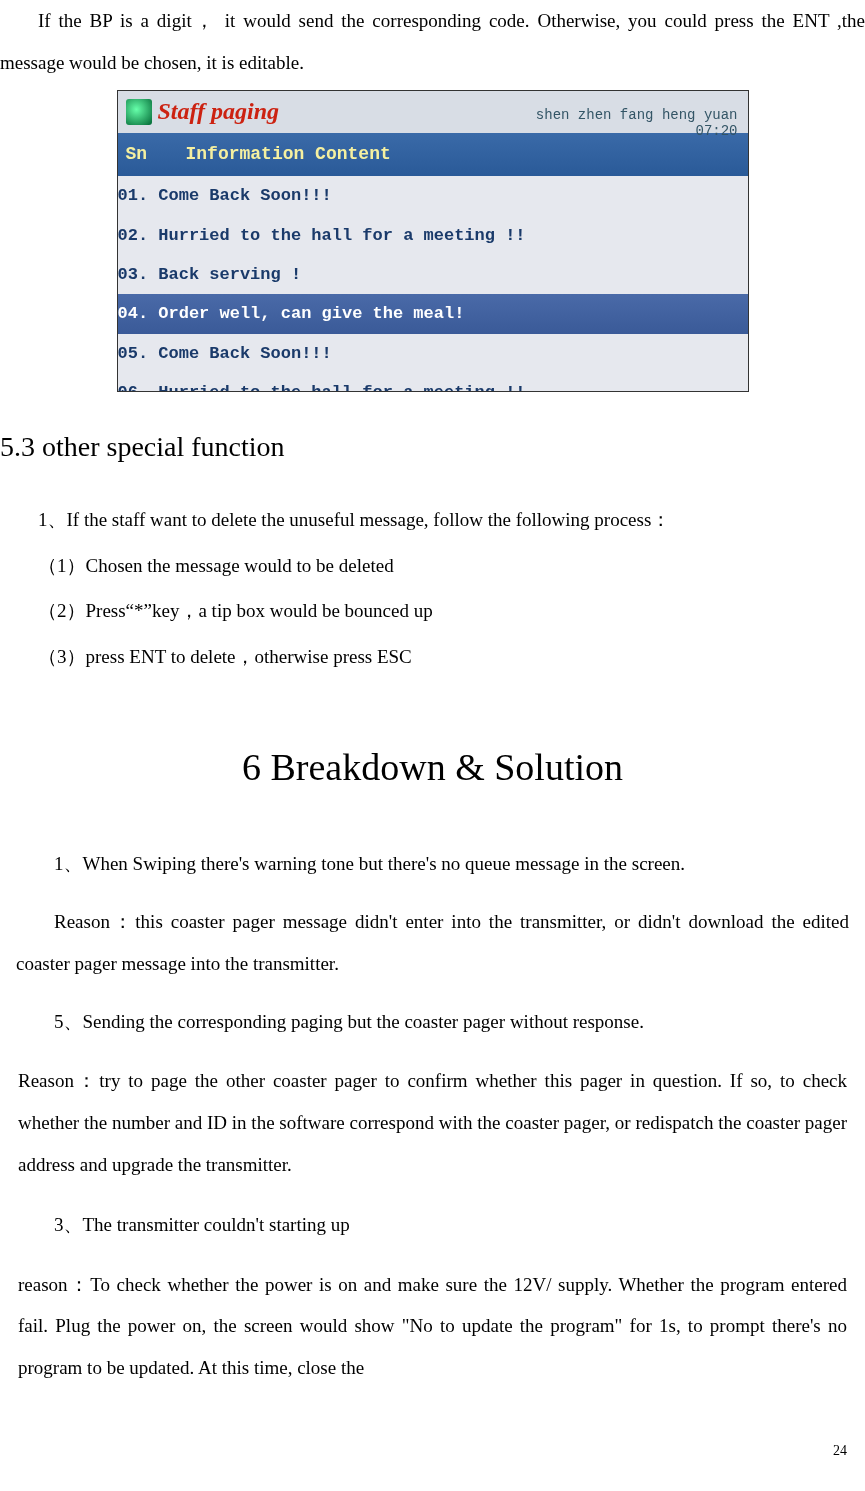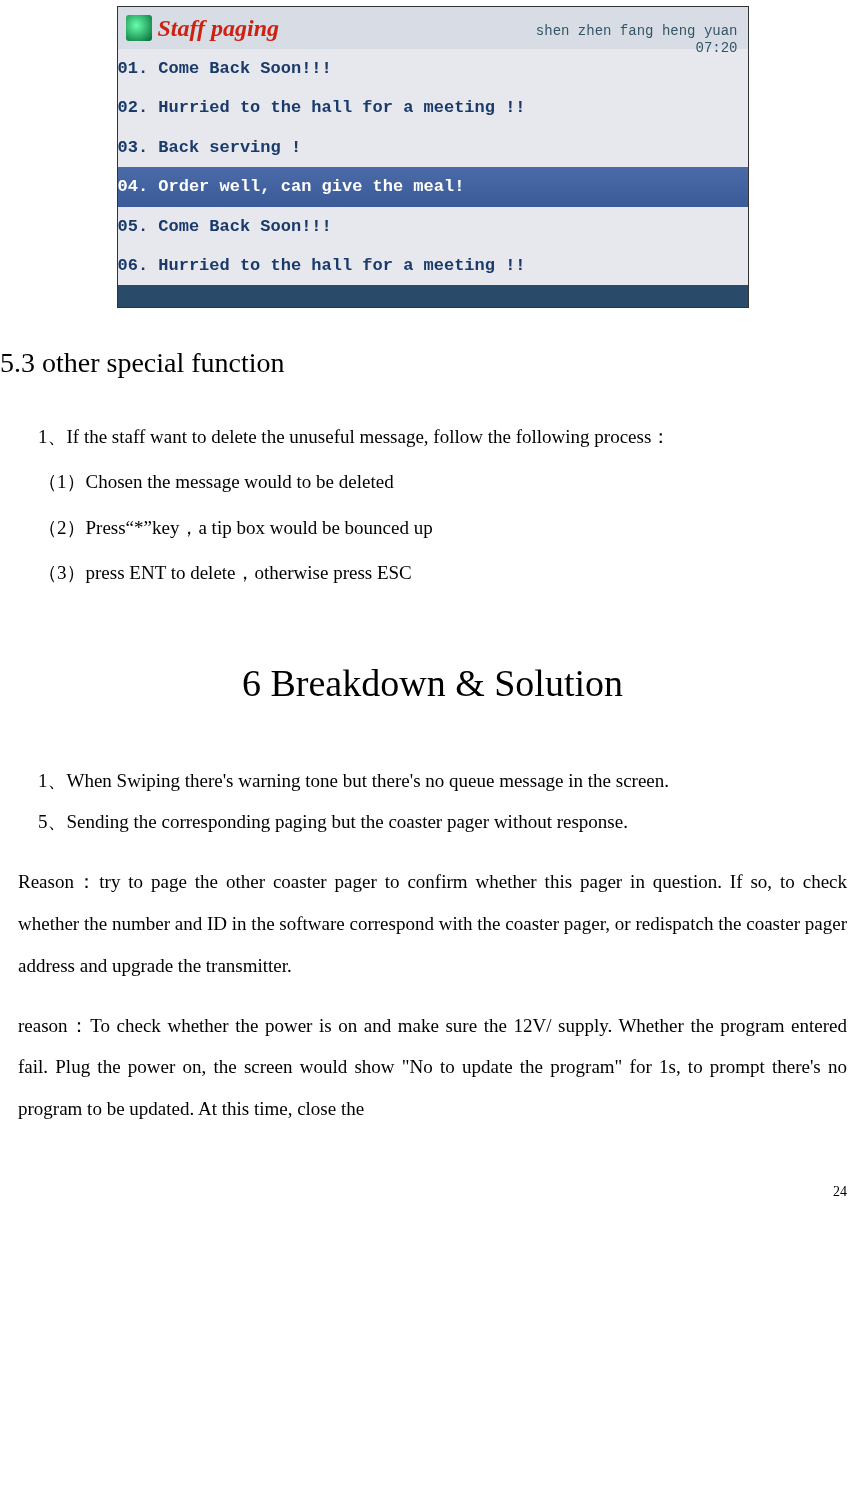--- a/index.html
+++ b/index.html
@@ -105,45 +105,50 @@
   .list-item { margin: 0; line-height: 2.4; }
   h1.chapter {
     font-size: 38px;
     font-weight: normal;
     text-align: center;
     margin: 46px 0 34px 0;
     font-family: "Times New Roman", serif;
   }
   .numbered {
     text-indent: 2em;
-    margin: 0;
+    margin: 16px;
     text-align: justify;
   }
   .pagenum {
     text-align: right;
     font-size: 14px;
     padding-right: 18px;
     margin-top: 47px;
   }
 </style>
 </head>
 <body>
 
 <div class="page">
 
+  <p class="para"><span>If the BP is a digit，  it would send the corresponding code. Otherwise, you could press the ENT ,the message would be chosen, it is editable.</span></p>
 
   <div class="screenshot-wrap">
     <div class="device-screenshot">
       <div class="ds-top">
         <div class="ds-top-icon"></div>
         <div class="ds-top-title">Staff paging</div>
         <div class="ds-top-right">
           <div>shen zhen fang heng yuan</div>
           <div>07:20</div>
         </div>
+      </div>
+      <div class="ds-header">
+        <div class="sn">Sn</div>
+        <div>Information Content</div>
       </div>
       <div class="ds-list">
         <div class="ds-row">01. Come Back Soon!!!</div>
         <div class="ds-row">02. Hurried to the hall for a meeting !!</div>
         <div class="ds-row">03. Back serving !</div>
         <div class="ds-row selected">04. Order well, can give the meal!</div>
         <div class="ds-row">05. Come Back Soon!!!</div>
         <div class="ds-row">06. Hurried to the hall for a meeting !!</div>
       </div>
 
@@ -155,18 +160,20 @@
   <div class="list-block">
     <p class="list-item">1、If the staff want to delete the unuseful message, follow the following process：</p>
     <p class="list-item">（1）Chosen the message would to be deleted</p>
     <p class="list-item">（2）Press“*”key，a tip box would be bounced up</p>
     <p class="list-item">（3）press ENT to delete，otherwise press ESC</p>
   </div>
 
   <h1 class="chapter">6  Breakdown &amp; Solution</h1>
 
   <p class="numbered">1、When Swiping there's warning tone but there's no queue message in the screen.</p>
+  <p class="numbered">Reason：this coaster pager message didn't enter into the transmitter, or didn't download the edited coaster pager message into the transmitter.</p>
   <p class="numbered">5、Sending the corresponding paging but the coaster pager without response.</p>
   <p class="para-noindent">Reason：try to page the other coaster pager to confirm whether this pager in question. If so, to check whether the number and ID in the software correspond with the coaster pager, or redispatch the coaster pager address and upgrade the transmitter.</p>
+  <p class="numbered">3、The transmitter couldn't starting up</p>
   <p class="para-noindent">reason：To check whether the power is on and make sure the 12V/ supply. Whether the program entered fail. Plug the power on, the screen would show "No to update the program" for 1s, to prompt there's no program to be updated. At this time, close the</p>
 
   <div class="pagenum">24</div>
 </div>
 
 </body></html>

